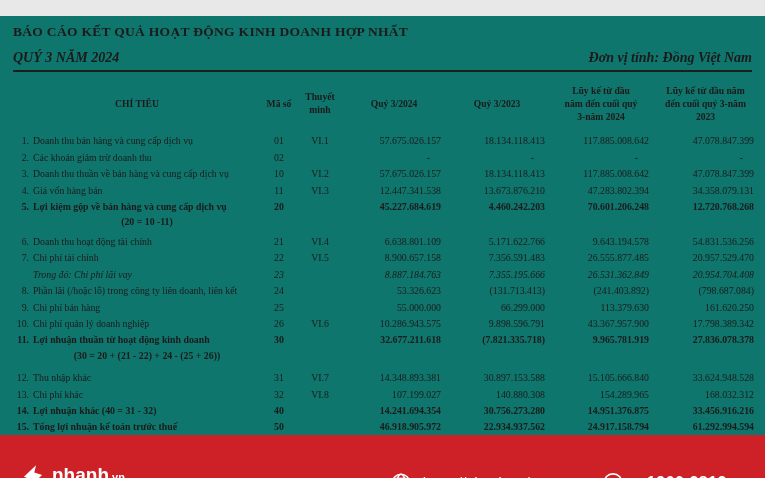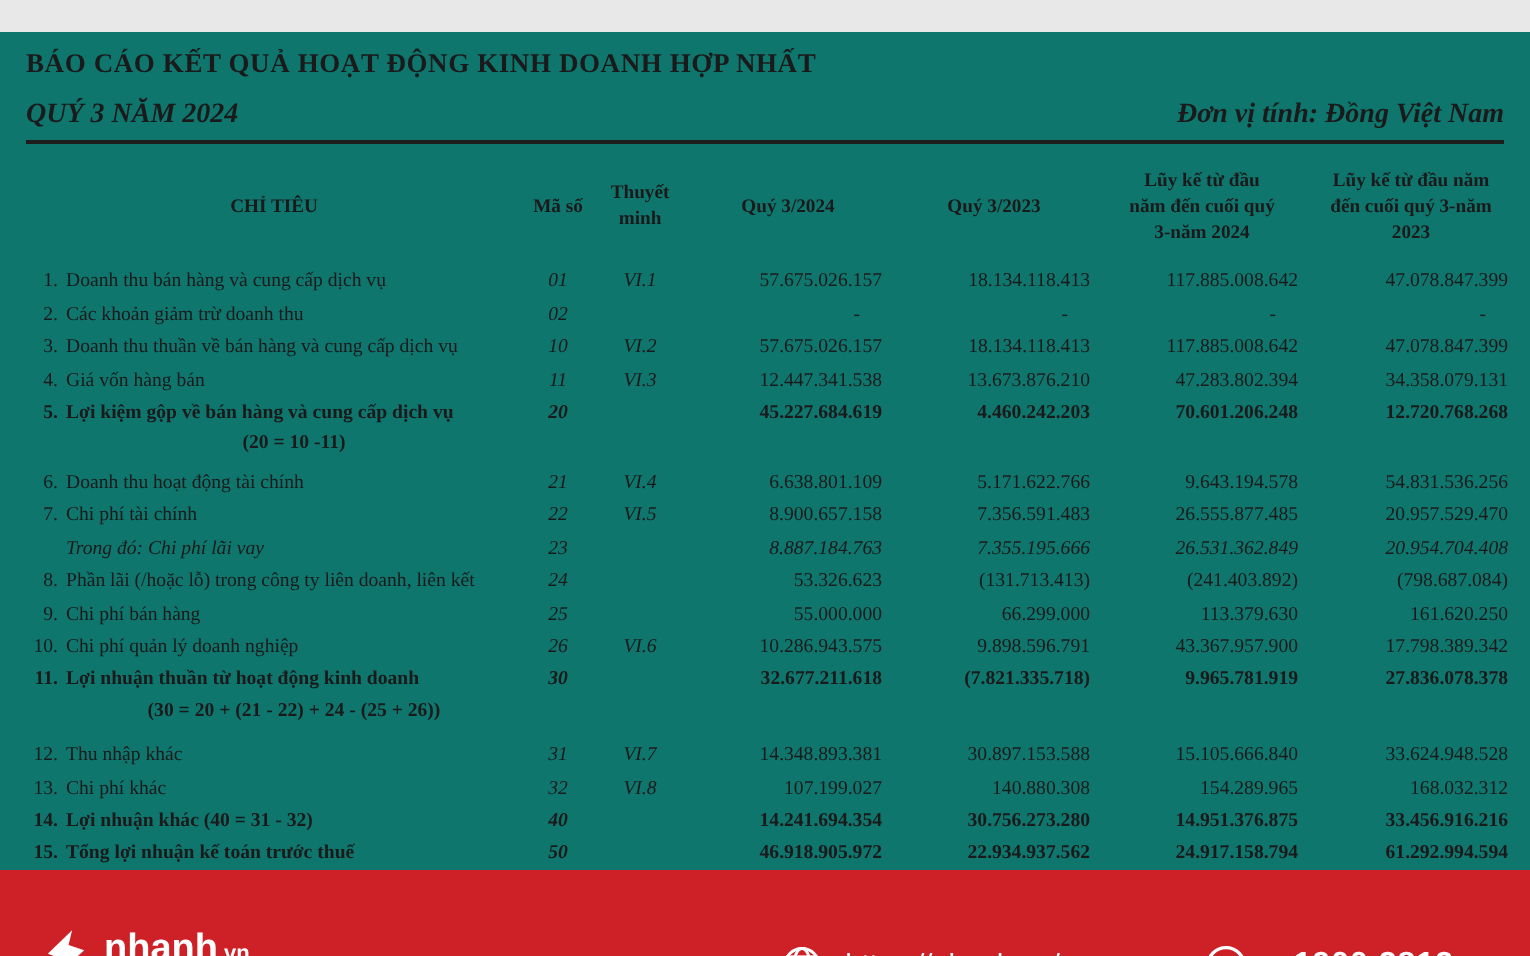--- a/index.html
+++ b/index.html
@@ -14,21 +14,21 @@
     font-size:14px; font-style:italic; font-weight:bold; }
   .rule { border-bottom:2.5px solid #1d1d1d; margin-top:4px; }
 
   table { width:100%; border-collapse:collapse; table-layout:fixed; }
   col.c1 { width:248px; } col.c2 { width:36px; } col.c3 { width:46px; }
   col.c4 { width:102px; } col.c5 { width:104px; } col.c6 { width:104px; } col.c7 { width:105px; }
   th { font-weight:bold; font-size:9.6px; text-align:center; vertical-align:middle;
        white-space:pre-line; line-height:12.8px; padding:13px 0 10px 0; }
   td { font-size:9.8px; line-height:16.4px; vertical-align:top; white-space:nowrap; overflow:visible; }
   td.num { text-align:right; padding-right:4px; }
-  td.center { text-align:center;font-style:italic; }
+  td.center { text-align:center; }
   tr.bold td { font-weight:bold; }
   tr.italic td { font-style:italic; }
   tr.gap td { padding-top:7px; }
   tr.gap-sm td { padding-top:4px; }
   .no { display:inline-block; min-width:16px; text-align:right; margin-right:4px; }
   .formula { font-weight:bold; line-height:14.5px; padding-left:20px;text-align:center; }
   td.dash { padding-right:15px; }
 
   .footer {
     position:absolute; left:0; right:0; bottom:0; height:59px;

